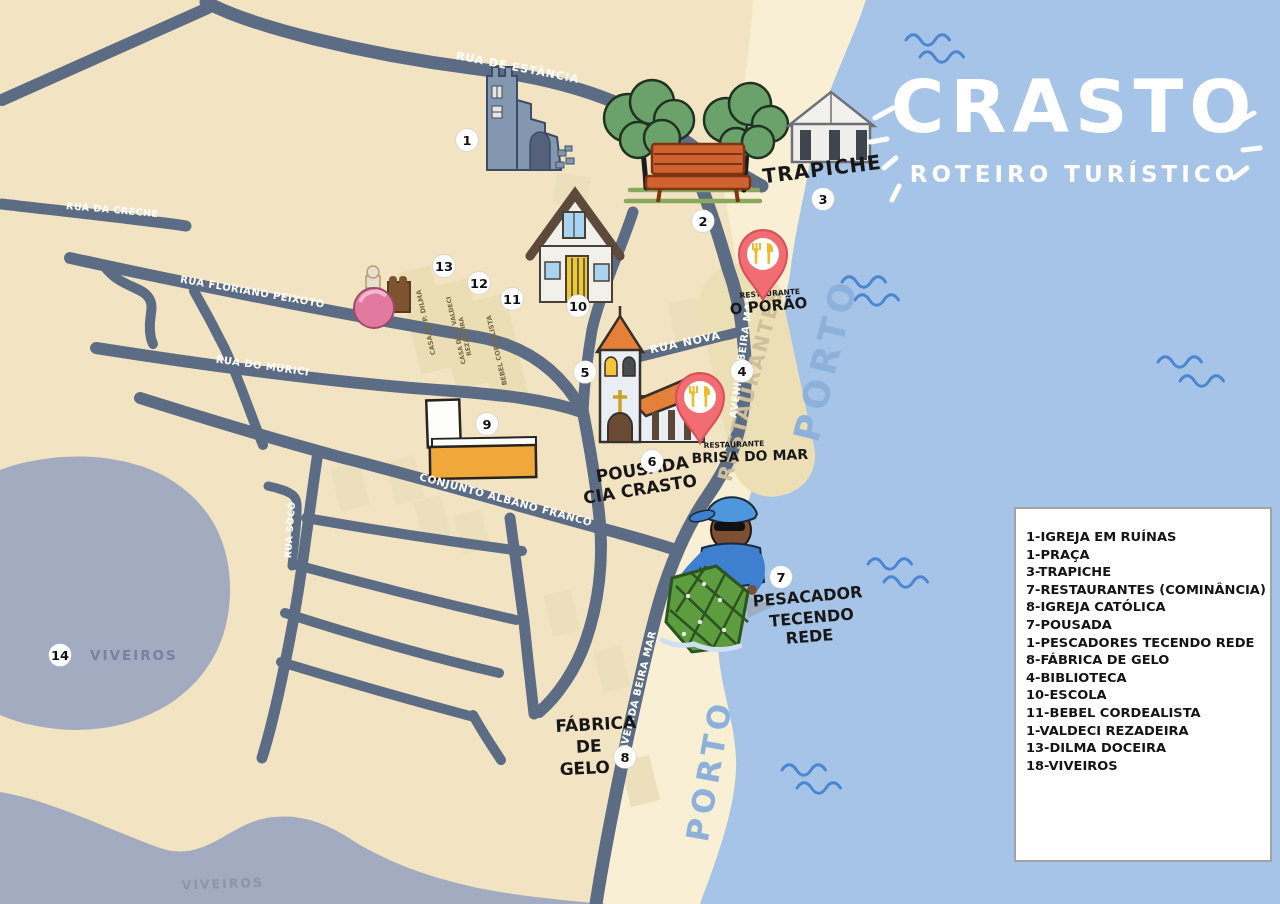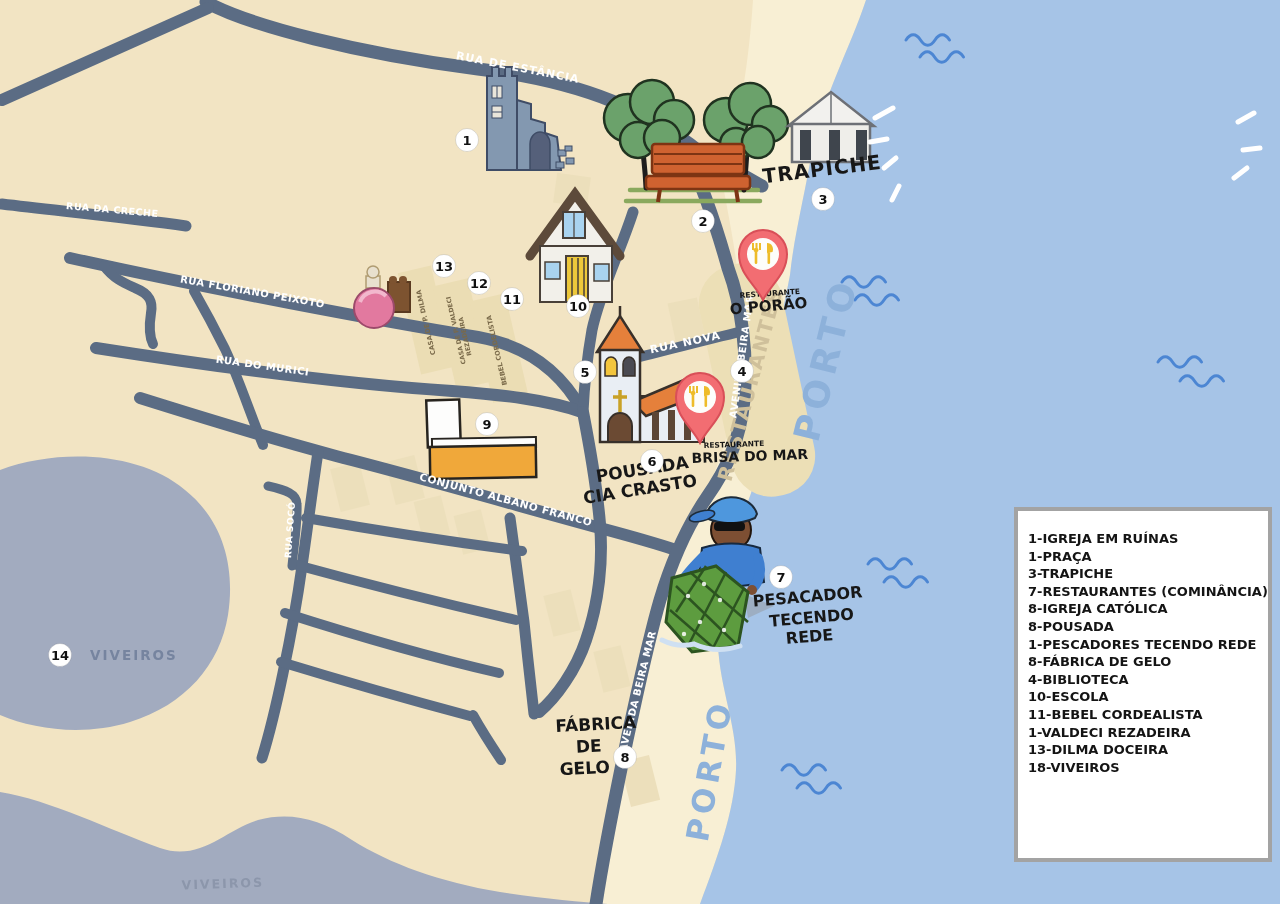--- a/index.html
+++ b/index.html
@@ -8,21 +8,21 @@
   .stage svg{position:absolute;left:0;top:0;}
   svg text{font-family:"DejaVu Sans", sans-serif;}
   .road-label{fill:#ffffff;font-weight:700;}
   .place-label{fill:#171717;font-weight:700;}
   .water-label{font-weight:700;}
   .title-block{position:absolute;left:868px;top:70px;width:412px;text-align:center;
                color:#ffffff;pointer-events:none;}
   .title-main{font-size:73px;font-weight:800;letter-spacing:6px;line-height:1;}
   .title-sub{font-size:23px;font-weight:700;letter-spacing:4px;margin-top:18px;}
   .legend{position:absolute;left:1014px;top:507px;width:258px;height:355px;
-          background:#ffffff;border:4px solid #a3a3a3;box-sizing:border-box;
+          background:#ffffff;border:2px solid #a3a3a3;box-sizing:border-box;
           padding:19px 6px 0 10px;}
   .legend-item{font-size:13px;font-weight:700;color:#141414;line-height:17.6px;
                letter-spacing:0px;white-space:nowrap;}
 </style>
 </head>
 <body>
 
 <div class="stage">
 
 <svg width="1280" height="904" viewBox="0 0 1280 904">
@@ -373,28 +373,32 @@
       <circle r="11.5" fill="#ffffff" stroke="rgba(0,0,0,0.12)"></circle>
           <text y="4.5">13</text>
         </g>
     <g transform="translate(60,655)">
       <circle r="11.5" fill="#ffffff" stroke="rgba(0,0,0,0.12)"></circle>
           <text y="4.5">14</text>
         </g>
   </g>
 </svg>
 
+  <div class="title-block">
+    <div class="title-main">CRASTO</div>
+    <div class="title-sub">ROTEIRO TURÍSTICO</div>
+  </div>
 
   <div class="legend">
     <div class="legend-item">1-IGREJA EM RUÍNAS</div>
     <div class="legend-item">1-PRAÇA</div>
     <div class="legend-item">3-TRAPICHE</div>
     <div class="legend-item">7-RESTAURANTES (COMINÂNCIA)</div>
     <div class="legend-item">8-IGREJA CATÓLICA</div>
-    <div class="legend-item">8-POUSADA</div>
+    <div class="legend-item">7-POUSADA</div>
     <div class="legend-item">1-PESCADORES TECENDO REDE</div>
     <div class="legend-item">8-FÁBRICA DE GELO</div>
     <div class="legend-item">4-BIBLIOTECA</div>
     <div class="legend-item">10-ESCOLA</div>
     <div class="legend-item">11-BEBEL CORDEALISTA</div>
     <div class="legend-item">1-VALDECI REZADEIRA</div>
     <div class="legend-item">13-DILMA DOCEIRA</div>
     <div class="legend-item">18-VIVEIROS</div>
   </div>
 

